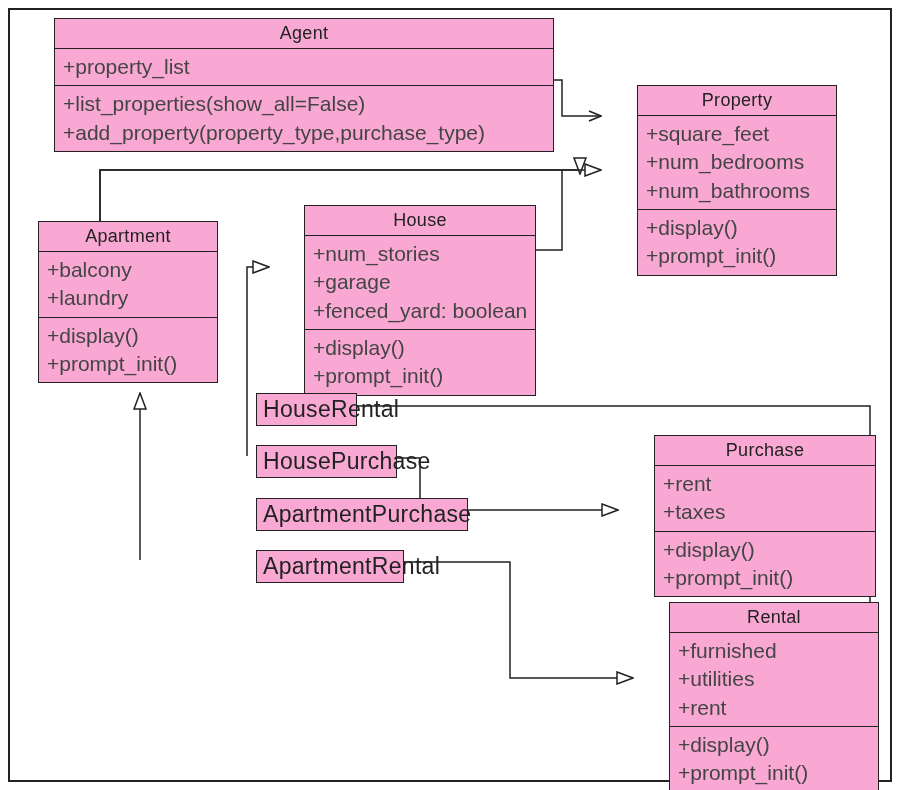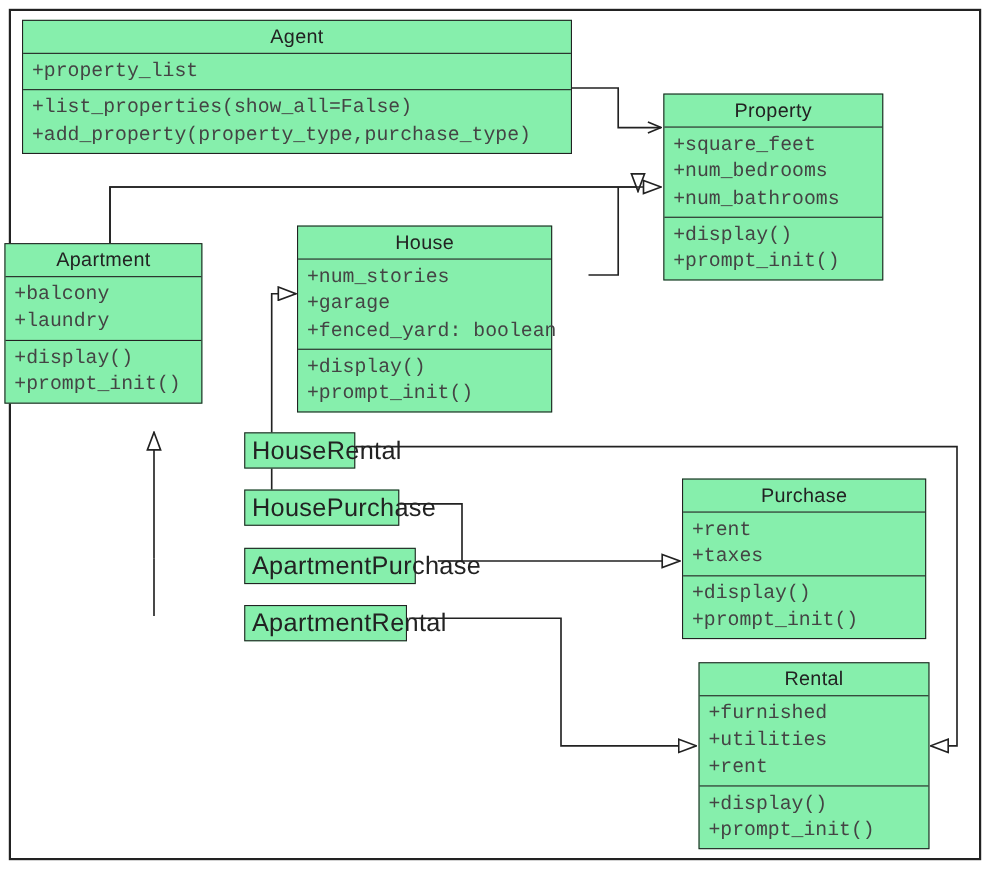--- a/index.html
+++ b/index.html
@@ -12,40 +12,41 @@
   .frame{
     position:absolute;
     left:8px;top:8px;
     width:884px;height:774px;
     border:2px solid #222;
     box-sizing:border-box;
   }
   .cls{
     position:absolute;
     border:1.5px solid #222;
-    background:#86efac;
+    background:#f9a8d4;
     box-sizing:border-box;
     font-size:18px;
     color:#222;
+    margin-left:34px;
   }
   .cls .title{
     text-align:center;
     padding:4px 8px;
     border-bottom:1.5px solid #222;
     font-size:18px;
     letter-spacing:0.3px;
   }
   .cls .sec{
     border-bottom:1.5px solid #222;
     padding:4px 8px;
   }
   .cls .sec:last-child{border-bottom:none;}
   .cls .row{
-    font-family:Liberation Mono, monospace;
-    font-size:18px;
+    font-family:Liberation Sans, sans-serif;
+    font-size:21px;
     line-height:1.35;
     white-space:nowrap;
     color:#444;
   }
   .mini .title{padding:2px 6px;font-size:23px;border-bottom:none;}
   svg.wires{
     position:absolute;left:0;top:0;
     width:900px;height:790px;
     pointer-events:none;
   }
@@ -165,18 +166,18 @@
     <div class="row">+prompt_init()</div>
   </div>
 </div>
 
 <div class="cls mini" style="left:222px;top:393px;width:101px">
   <div class="title">HouseRental</div>
 </div>
 <div class="cls mini" style="left:222px;top:445px;width:141px">
   <div class="title">HousePurchase</div>
 </div>
-<div class="cls mini" style="left:222px;top:498px;width:156px">
+<div class="cls mini" style="left:222px;top:498px;width:212px">
   <div class="title">ApartmentPurchase</div>
 </div>
 <div class="cls mini" style="left:222px;top:550px;width:148px">
   <div class="title">ApartmentRental</div>
 </div>
 
 </body></html>

